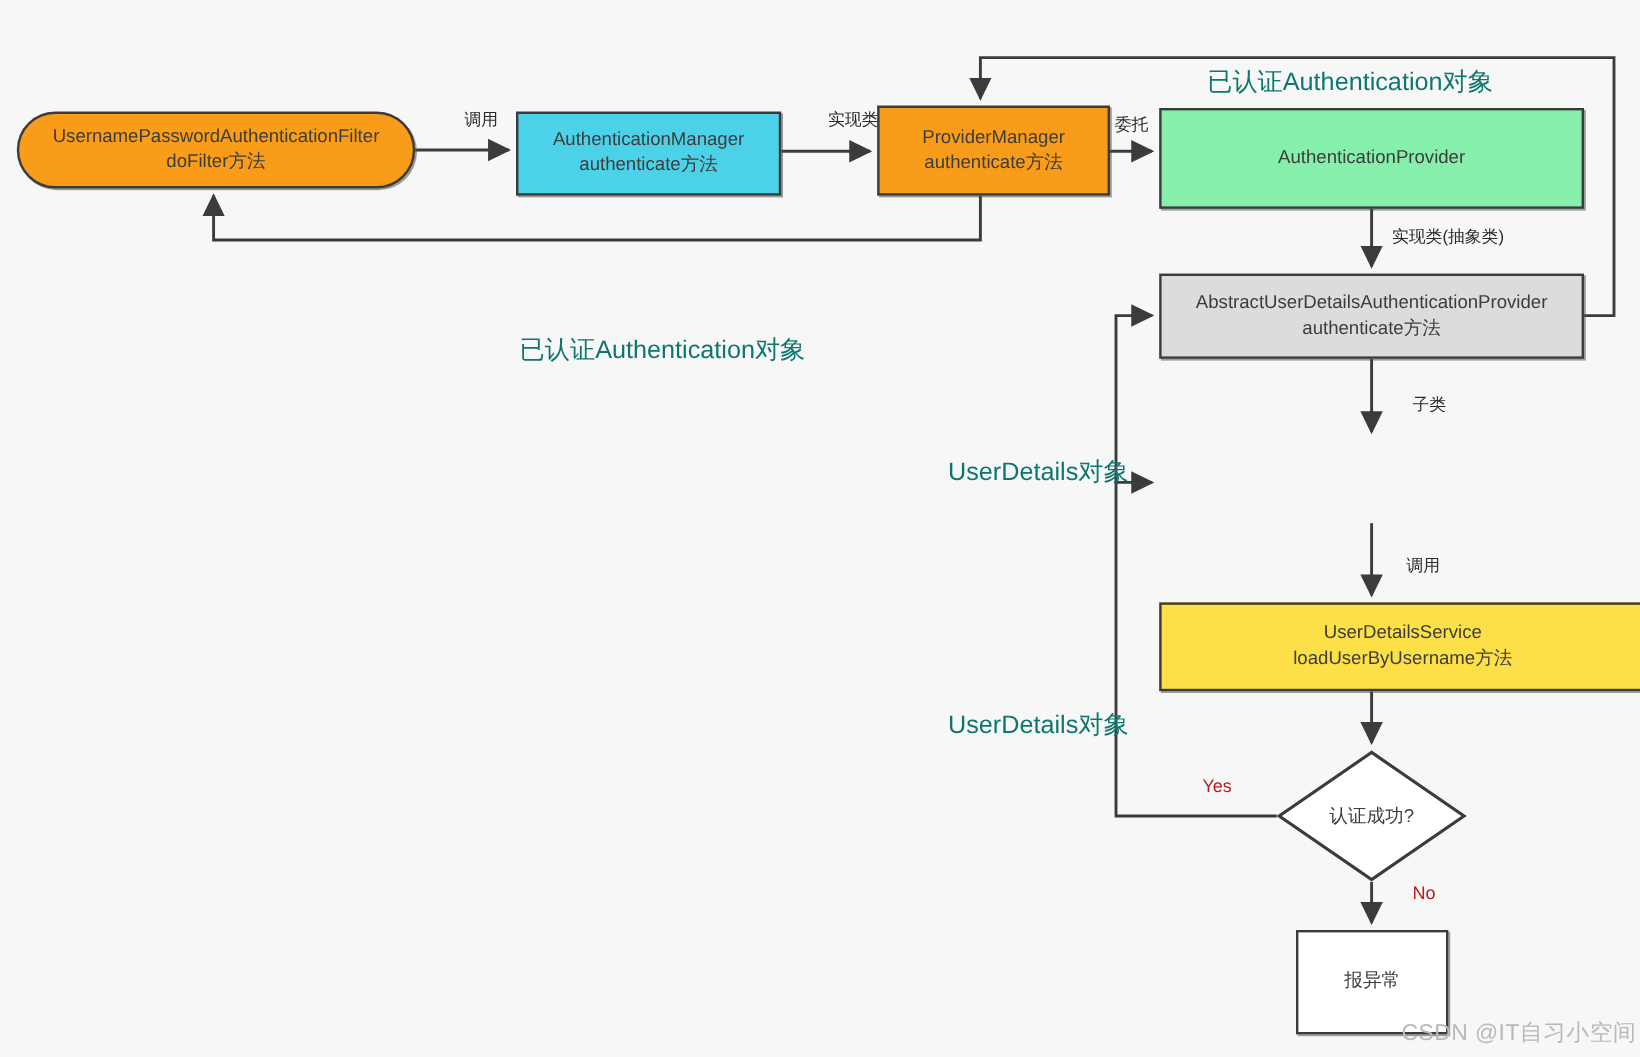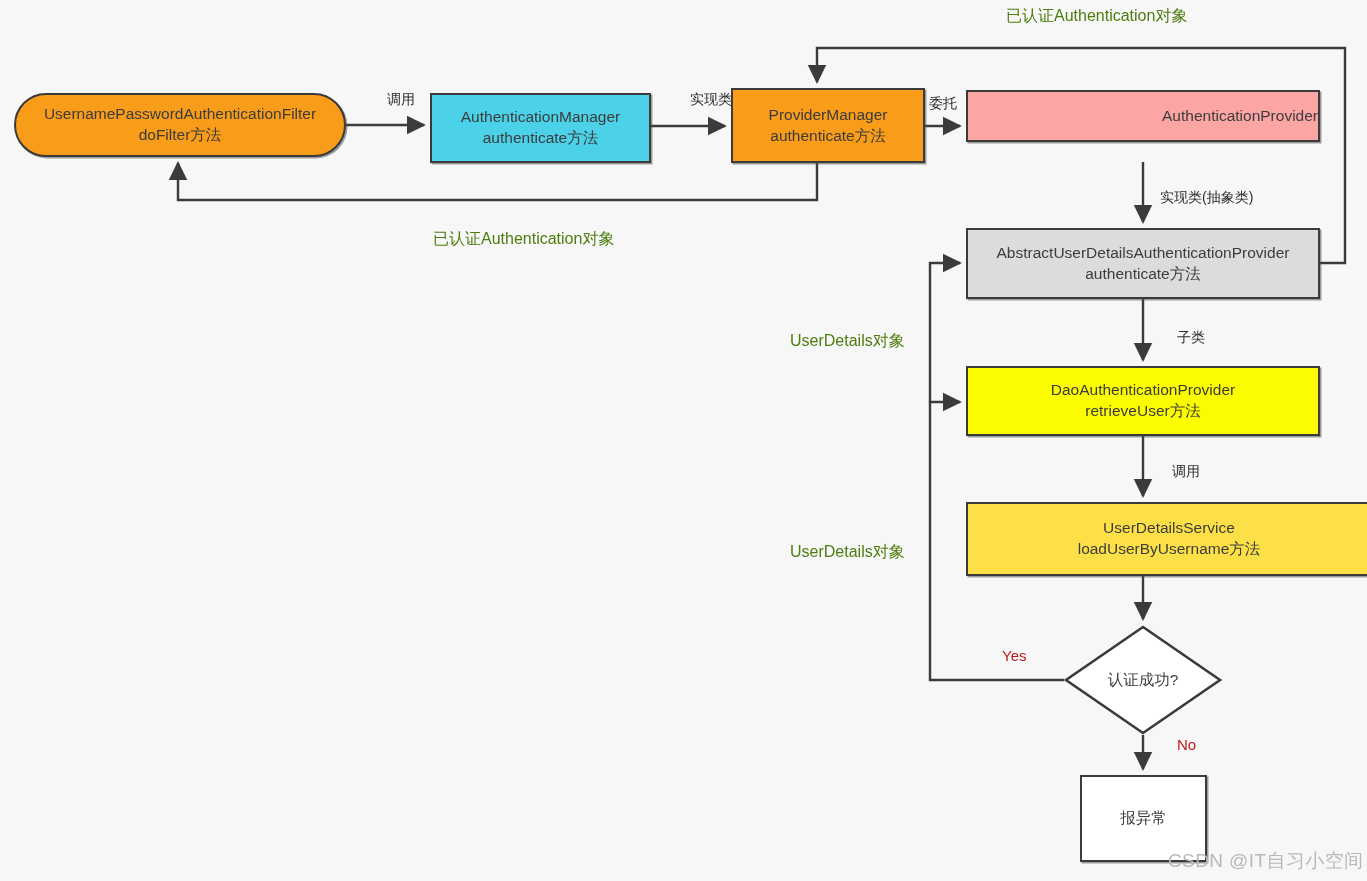--- a/index.html
+++ b/index.html
@@ -38,23 +38,24 @@
   .edge-label {
     position: absolute;
     font-size: 14px;
     font-weight: normal;
     color: #2b2b2b;
     white-space: nowrap;
   }
   .edge-label.plain { font-weight: normal; font-size: 15px; color: #b91c1c; }
   .note {
     position: absolute;
-    font-size: 16px;
-    color: #4d7c0f;
+    font-size: 21px;
+    color: #0f766e;
     white-space: nowrap;
+    margin-top: 48px;
   }
   .watermark {
     position: absolute;
     font-size: 19px;
     color: #b9b9b9;
     white-space: nowrap;
     letter-spacing: 0.4px;
   }
   svg { position: absolute; left:0; top:0; overflow: visible; }
 </style>
@@ -105,33 +106,29 @@
   <div class="node" style="left:430px; top:93px; width:221px; height:70px; background:#4cd2e8;">
     <span>AuthenticationManager
 authenticate方法</span>
   </div>
 
   <div class="node" style="left:731px; top:88px; width:194px; height:75px; background:#f89c19;">
     <span>ProviderManager
 authenticate方法</span>
   </div>
 
-  <div class="node" style="left:966px; top:90px; width:354px; height:52px; background:#fca5a5;justify-content:flex-end;">
+  <div class="node" style="left:966px; top:90px; width:354px; height:84px; background:#86efac;">
     <span>AuthenticationProvider</span>
   </div>
 
   <div class="node" style="left:966px; top:228px; width:354px; height:71px; background:#dcdcdc;">
     <span>AbstractUserDetailsAuthenticationProvider
 authenticate方法</span>
   </div>
 
-  <div class="node" style="left:966px; top:366px; width:354px; height:70px; background:#fcfc00;">
-    <span>DaoAuthenticationProvider
-retrieveUser方法</span>
-  </div>
 
   <div class="node" style="left:966px; top:502px; width:406px; height:74px; background:#fde047;">
     <span>UserDetailsService
 loadUserByUsername方法</span>
   </div>
 
   <div style="position:absolute; left:1064px; top:625px; width:158px; height:110px;">
     <svg width="158" height="110" style="position:absolute;left:0;top:0;">
       <polygon points="79,2 156,55 79,108 2,55" fill="#ffffff" stroke="#3b3b3b" stroke-width="2.6"></polygon>
     </svg>

